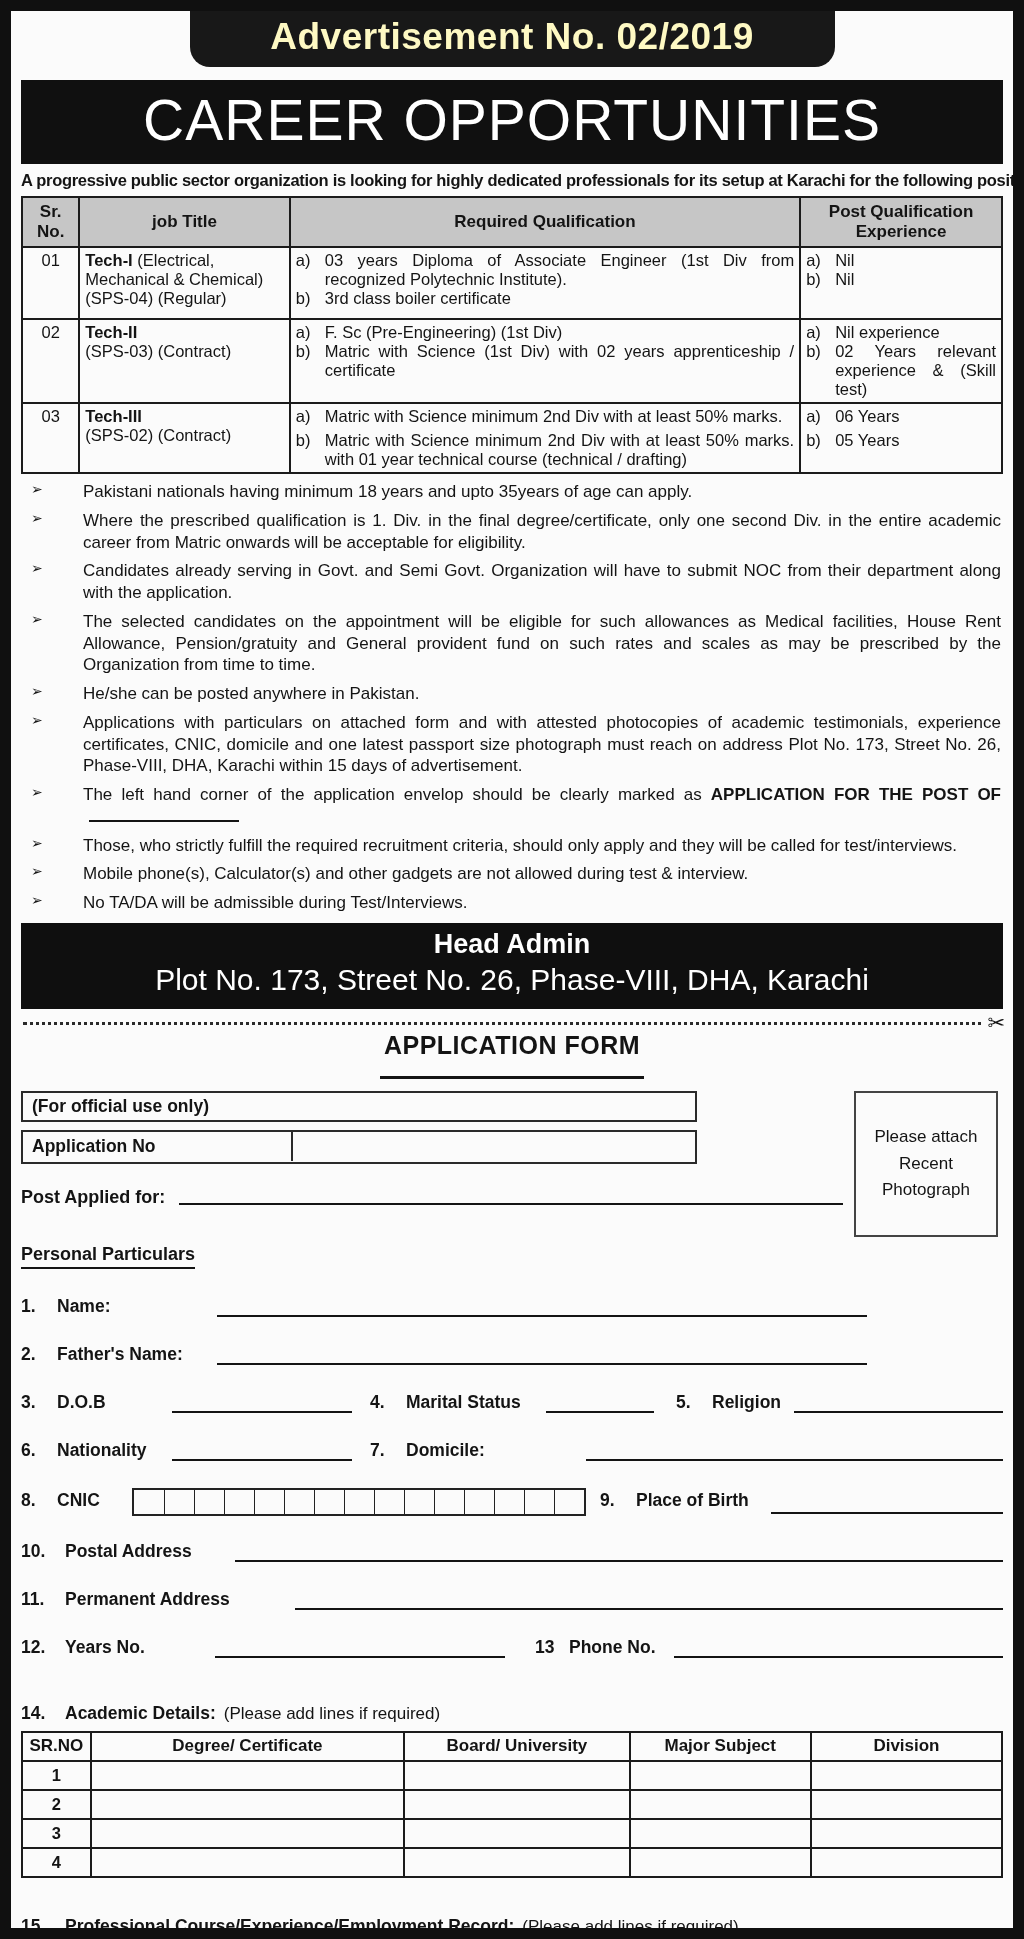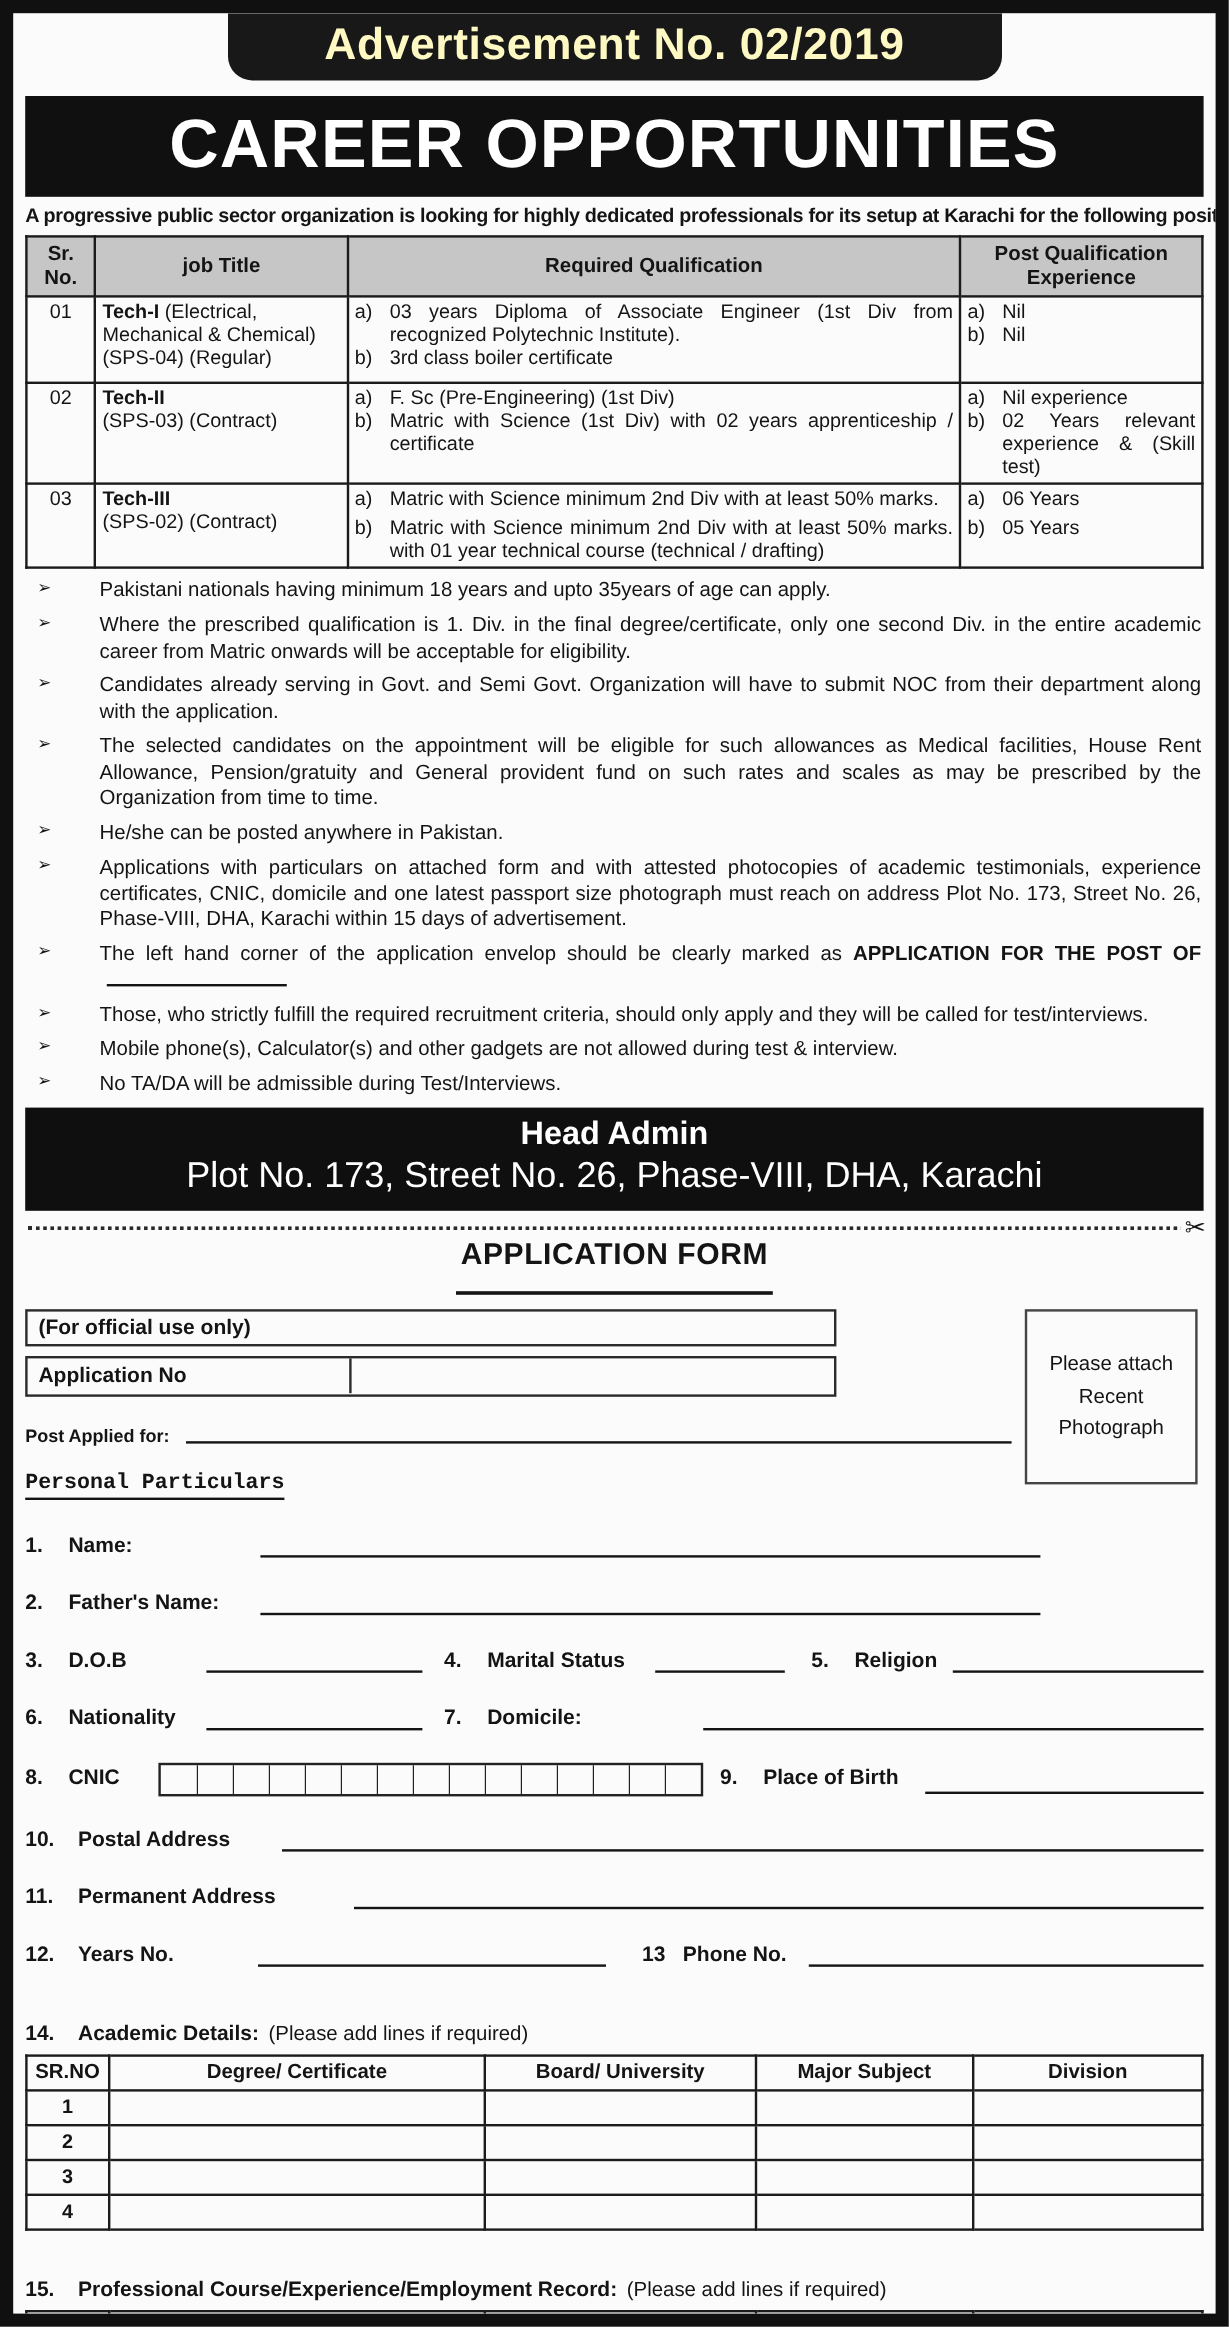--- a/index.html
+++ b/index.html
@@ -12,21 +12,21 @@
   .inner { padding:0 10px; }
 
   
   .adnum {
     width:645px; margin:0 auto; background:#181818; color:#fef9c3;
     font-size:37px; font-weight:bold; text-align:center;
     padding:5px 0 9px; border-radius:0 0 20px 20px; letter-spacing:.5px;
   }
   .career {
     margin:13px 0 7px; background:#101010; color:#fff; text-align:center;
-    font-size:57px; font-weight:bold; letter-spacing:1px; padding:7px 0 11px;
+    font-size:57px; font-weight:normal; letter-spacing:1px; padding:7px 0 11px;
   }
   .intro { font-size:16.5px; font-weight:bold; letter-spacing:-.3px; white-space:nowrap; margin:2px 0 6px; }
 
   
   table.positions { width:100%; border-collapse:collapse; border:2.5px solid #1b1b1b; }
   table.positions th, table.positions td { border:2px solid #1b1b1b; padding:3px 5px; vertical-align:top; font-size:16.5px; }
   table.positions th { background:#c6c6c6; font-size:17px; text-align:center; vertical-align:middle; padding:4px 6px; }
   th.sr-h { text-align:left; }
   .prel { white-space:pre-line; }
   td.sr { width:58px; text-align:center; vertical-align:middle; }
@@ -61,23 +61,23 @@
   .formtitle { display:inline-block; font-size:25px; font-weight:bold; letter-spacing:.5px; border-bottom:3.5px solid #141414; padding:0 4px 16px; }
   .formtop { position:relative; }
   .official { width:676px; border:2px solid #2a2a2a; font-weight:bold; font-size:17.5px; padding:3px 9px; height:31px; }
   .appno { width:676px; border:2px solid #2a2a2a; display:flex; height:34px; margin-top:8px;flex-direction:column; }
   .appno .lab { width:270px; border-right:2px solid #2a2a2a; font-weight:bold; font-size:17.5px; padding:4px 9px; }
   .appno .val { flex:1; }
   .photo { position:absolute; right:5px; top:0; width:144px; height:146px;
     border:2px solid #444; display:flex; align-items:center; justify-content:center;
     text-align:center; font-size:17px; line-height:1.55; }
   .postapplied { display:flex; align-items:flex-end; margin-top:23px; }
-  .postapplied .lab { font-weight:bold; font-size:15px; }
+  .postapplied .lab { font-weight:bold; font-size:18px; }
   .postapplied .line { flex:1; border-bottom:2.5px solid #141414; margin:0 160px 3px 14px; height:16px; }
-  .pp { display:inline-block; font-weight:bold; font-size:18px; border-bottom:2.5px solid #141414; padding-bottom:2px; margin-top:20px;font-family:Liberation Mono, monospace; }
+  .pp { display:inline-block; font-weight:bold; font-size:18px; border-bottom:2.5px solid #141414; padding-bottom:2px; margin-top:36px; }
 
   .frow { display:flex; align-items:flex-end; font-size:17.5px; margin-top:27px; }
   .fno { flex:0 0 36px; font-weight:bold; }
   .flabel { font-weight:bold; }
   .fline { border-bottom:2px solid #141414; height:16px; }
   .grow { flex:1; }
   .fnote { font-size:17px; margin-left:8px;margin-top:24px; }
 
   
   .cnicboxes { display:flex; border:2px solid #222; height:28px; margin-bottom:-2px; }

